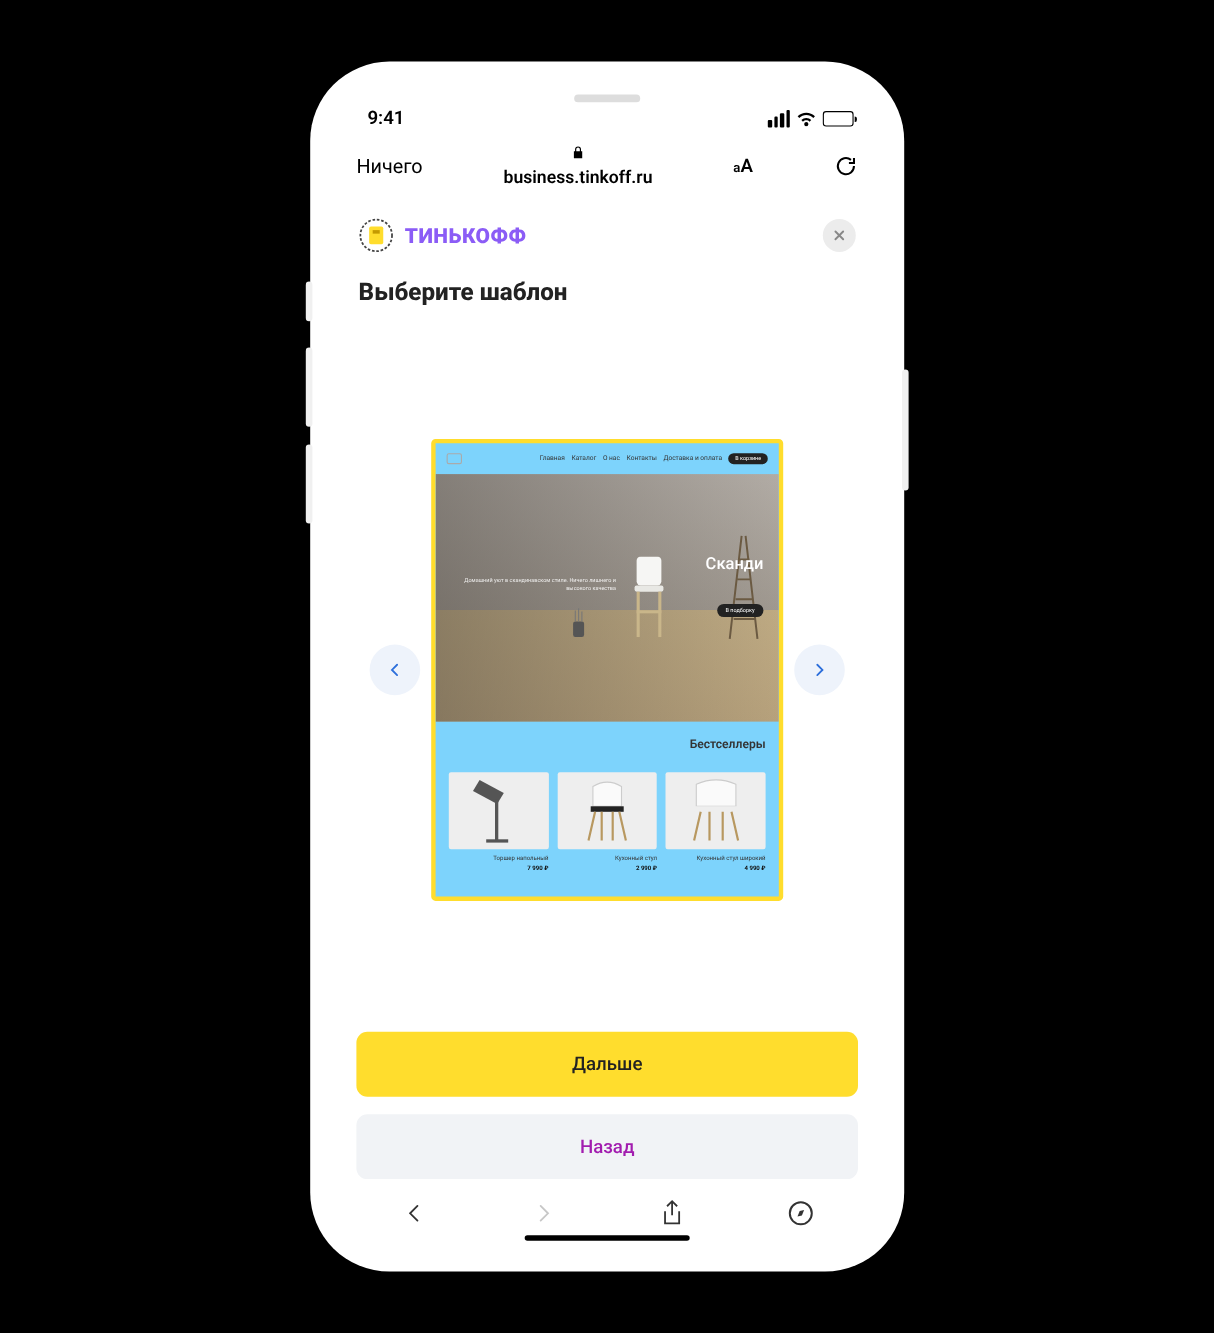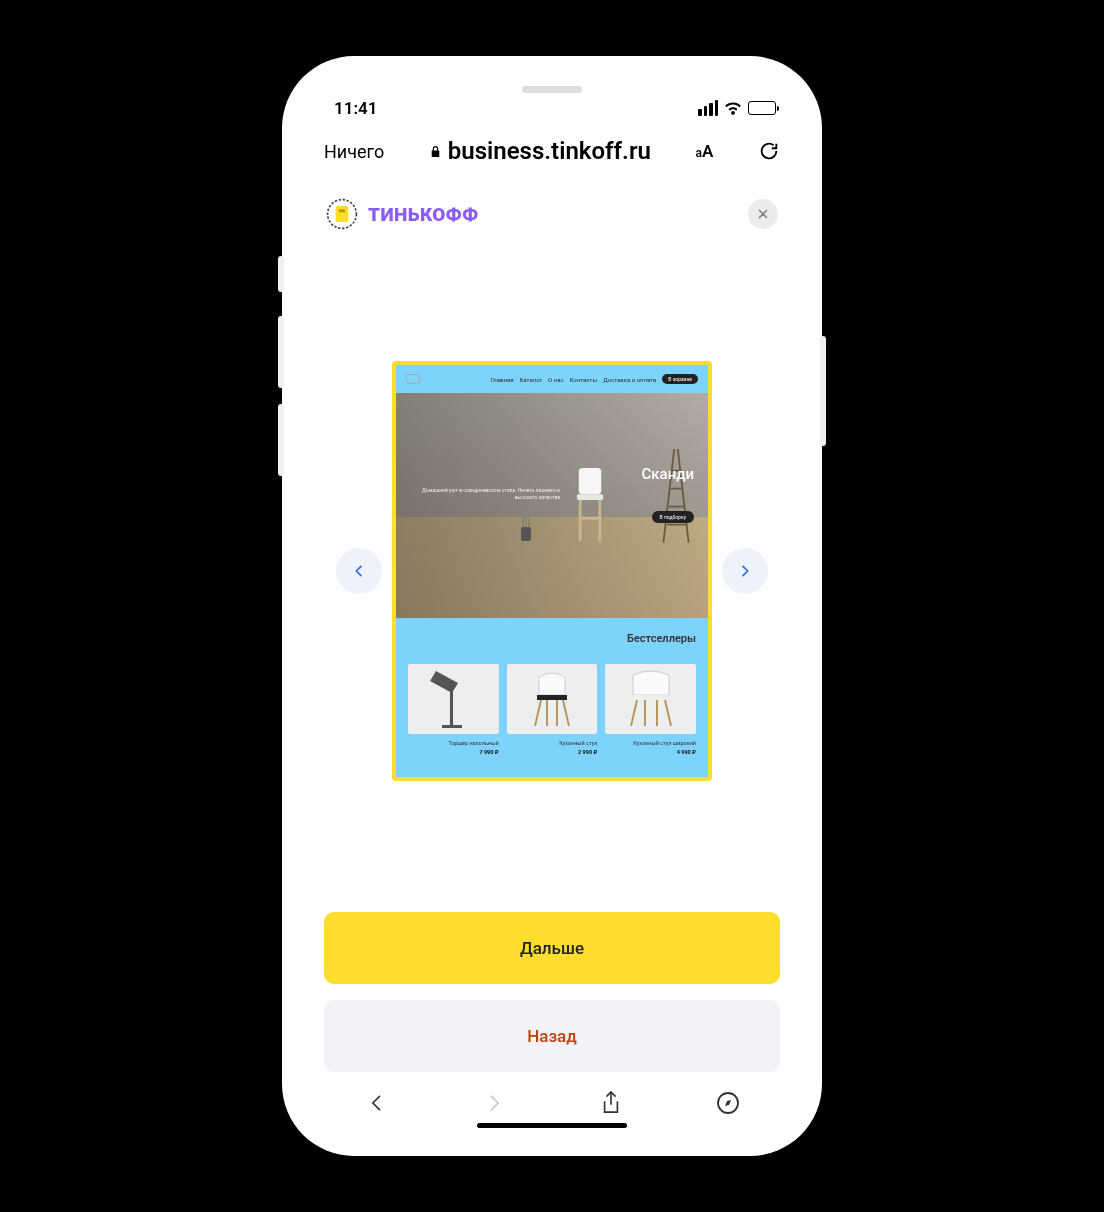--- a/index.html
+++ b/index.html
@@ -78,21 +78,21 @@
   .browser-bar {
     height: 54px;
     display: flex;
     align-items: center;
     justify-content: space-between;
     padding: 0 24px;
     gap: 14px;
     font-size: 18px;
   }
   .done-btn { font-size: 18px; color: #000; }
-  .url-wrap { display: flex; align-items: center; gap: 6px; font-weight: 600; font-size: 24px; }
+  .url-wrap { display: flex; align-items: center; gap: 6px; font-weight: 600; font-size: 16px; flex-direction: column; }
   .lock-i { width: 13px; height: 13px; }
   .aA { font-weight: 600; font-size: 17px; }
   .aA small { font-size: 12px; font-weight: 600;}
   .reload { width: 22px; height: 22px; }
 
   .app-area {
     flex: 1;
     display: flex;
     flex-direction: column;
     padding: 12px 20px 0 20px;
@@ -174,26 +174,26 @@
   .vase { position:absolute; z-index:1; left:120px; top:120px; width:20px; height:30px;}
   .tpl-section-title { font-size: 11px; font-weight:600; padding: 14px 12px 19px 12px; color:#333;}
   .tpl-products { display:flex; gap:8px; padding: 0 12px 10px 12px; }
   .prod { flex:1; }
   .prod-img { width:100%; height:70px; background:#eee; border-radius:2px; display:flex; align-items:center; justify-content:center;}
   .prod-name { font-size:5.5px; color:#333; margin-top:6px;}
   .prod-price { font-size:5.5px; font-weight:700; color:#111; margin-top:3px;}
 
   .actions { padding: 36px 4px 0 4px; display:flex; flex-direction:column; gap:16px; }
   .btn {
-    width:100%; height:72px; border-radius:10px;
+    width:100%; height:59px; border-radius:10px;
     display:flex; align-items:center; justify-content:center;
     font-size:17px; font-weight:500;
   }
   .btn-primary { background:#ffdd2d; color:#222; }
-  .btn-secondary { background:#f1f3f6; color:#c2410c; }
+  .btn-secondary { background:#f1f3f6; color:#a21caf; }
 
   .safari-toolbar {
     height: 66px;
     display:flex;
     align-items:center;
     justify-content:space-around;
     padding: 0 18px 4px 18px;
     color:#333;
   }
   .tb-icn { width:26px; height:26px; display:flex; align-items:center; justify-content:center;}
@@ -217,21 +217,21 @@
 <div class="phone">
   <div class="side-btn sb-left1"></div>
   <div class="side-btn sb-left2"></div>
   <div class="side-btn sb-left3"></div>
   <div class="side-btn sb-right"></div>
 
   <div class="phone-inner">
     <div class="notch"></div>
 
     <div class="status-bar">
-      <span>11:41</span>
+      <span>9:41</span>
       <div class="status-right">
         <span class="cell-bars">
             <span></span>
             <span></span>
             <span></span>
             <span></span>
           </span>
         <svg class="wifi-icn" viewBox="0 0 24 18">
             <path fill="#000" d="M12 18c1.4 0 2.5-1.1 2.5-2.5S13.4 13 12 13s-2.5 1.1-2.5 2.5S10.6 18 12 18zM6 10.5c1.6-1.6 3.7-2.5 6-2.5s4.4.9 6 2.5l-2 2c-1.1-1.1-2.5-1.7-4-1.7s-2.9.6-4 1.7l-2-2zM1.5 6C4.3 3.2 8 1.7 12 1.7S19.7 3.2 22.5 6l-2 2C18.2 5.7 15.2 4.4 12 4.4S5.8 5.7 3.5 8l-2-2z"></path>
           </svg>
@@ -264,20 +264,21 @@
           </svg>
           <span class="brand-name">ТИНЬКОФФ</span>
         </div>
         <div class="close-btn">
           <svg width="14" height="14" viewBox="0 0 24 24">
               <path stroke="#888" stroke-width="3" stroke-linecap="round" d="M6 6l12 12M18 6L6 18"></path>
             </svg>
         </div>
       </div>
 
+      <div class="page-title">Выберите шаблон</div>
 
       <div class="carousel">
         <div class="nav-circle">
           <svg width="16" height="16" viewBox="0 0 24 24">
               <path fill="none" stroke="#2d6fdb" stroke-width="2.5" stroke-linecap="round" d="M15 5l-7 7 7 7"></path>
             </svg>
         </div>
 
         <div class="tpl-card">
           <div class="tpl-nav">

